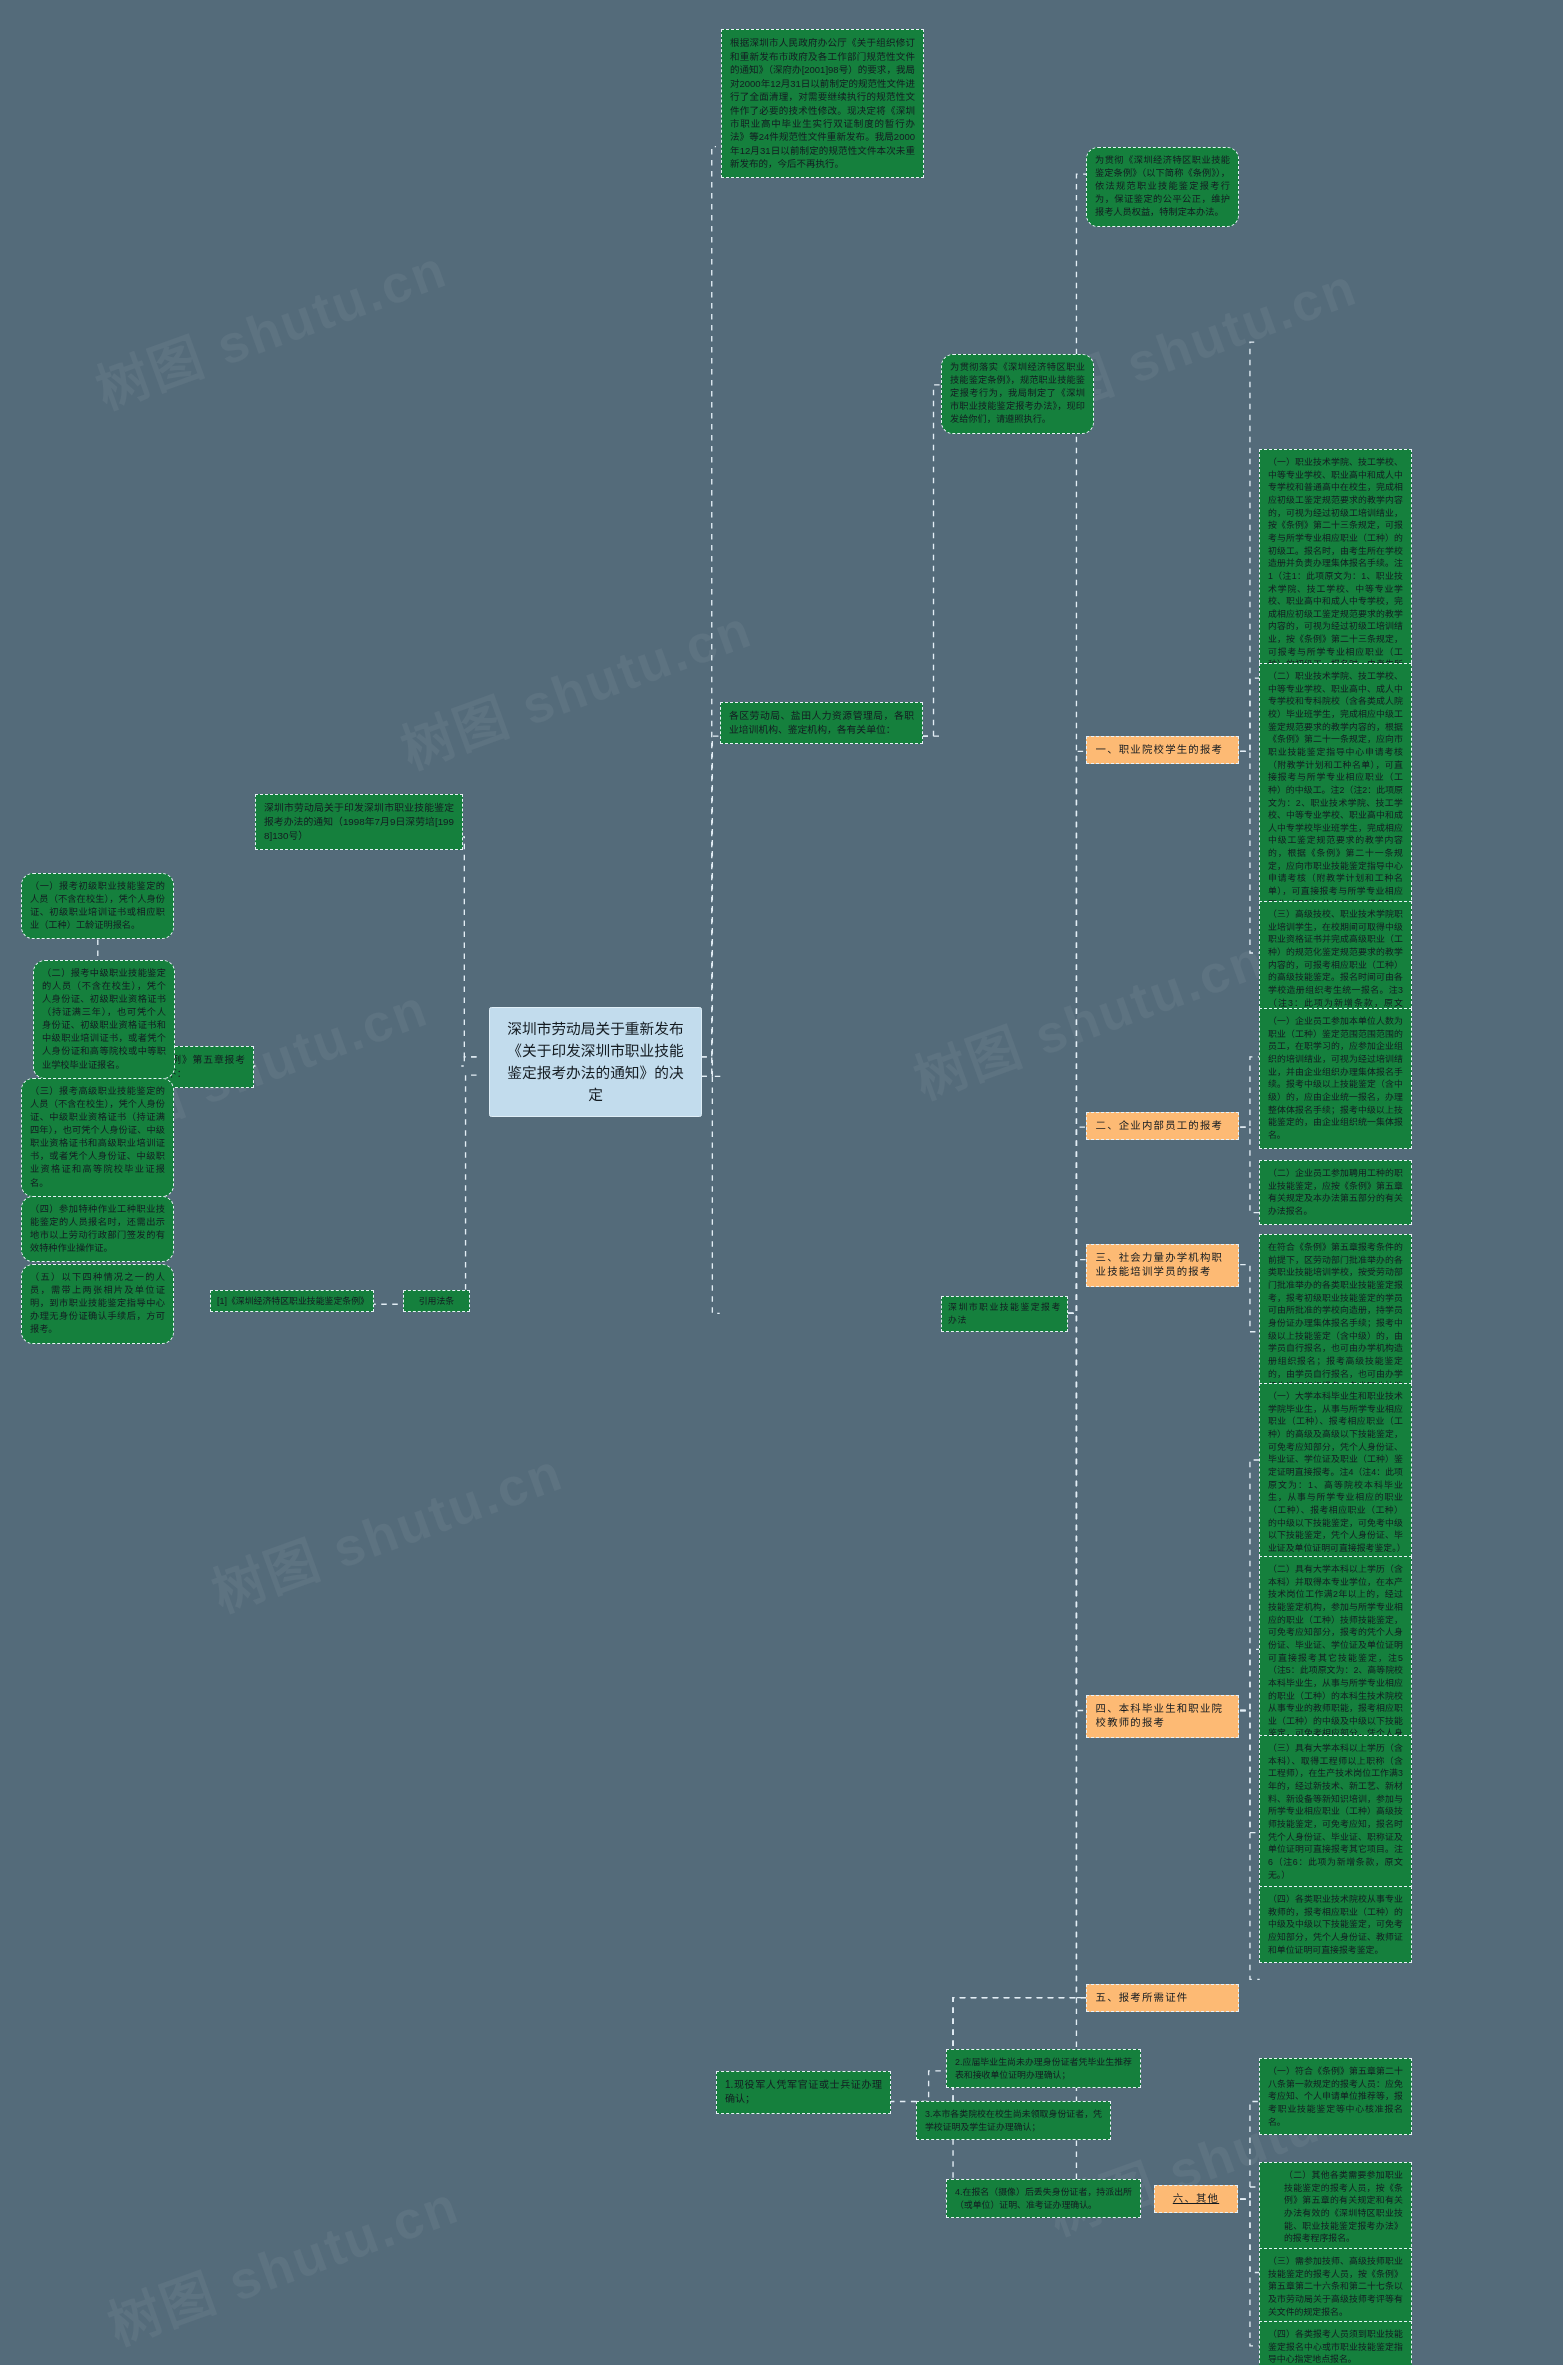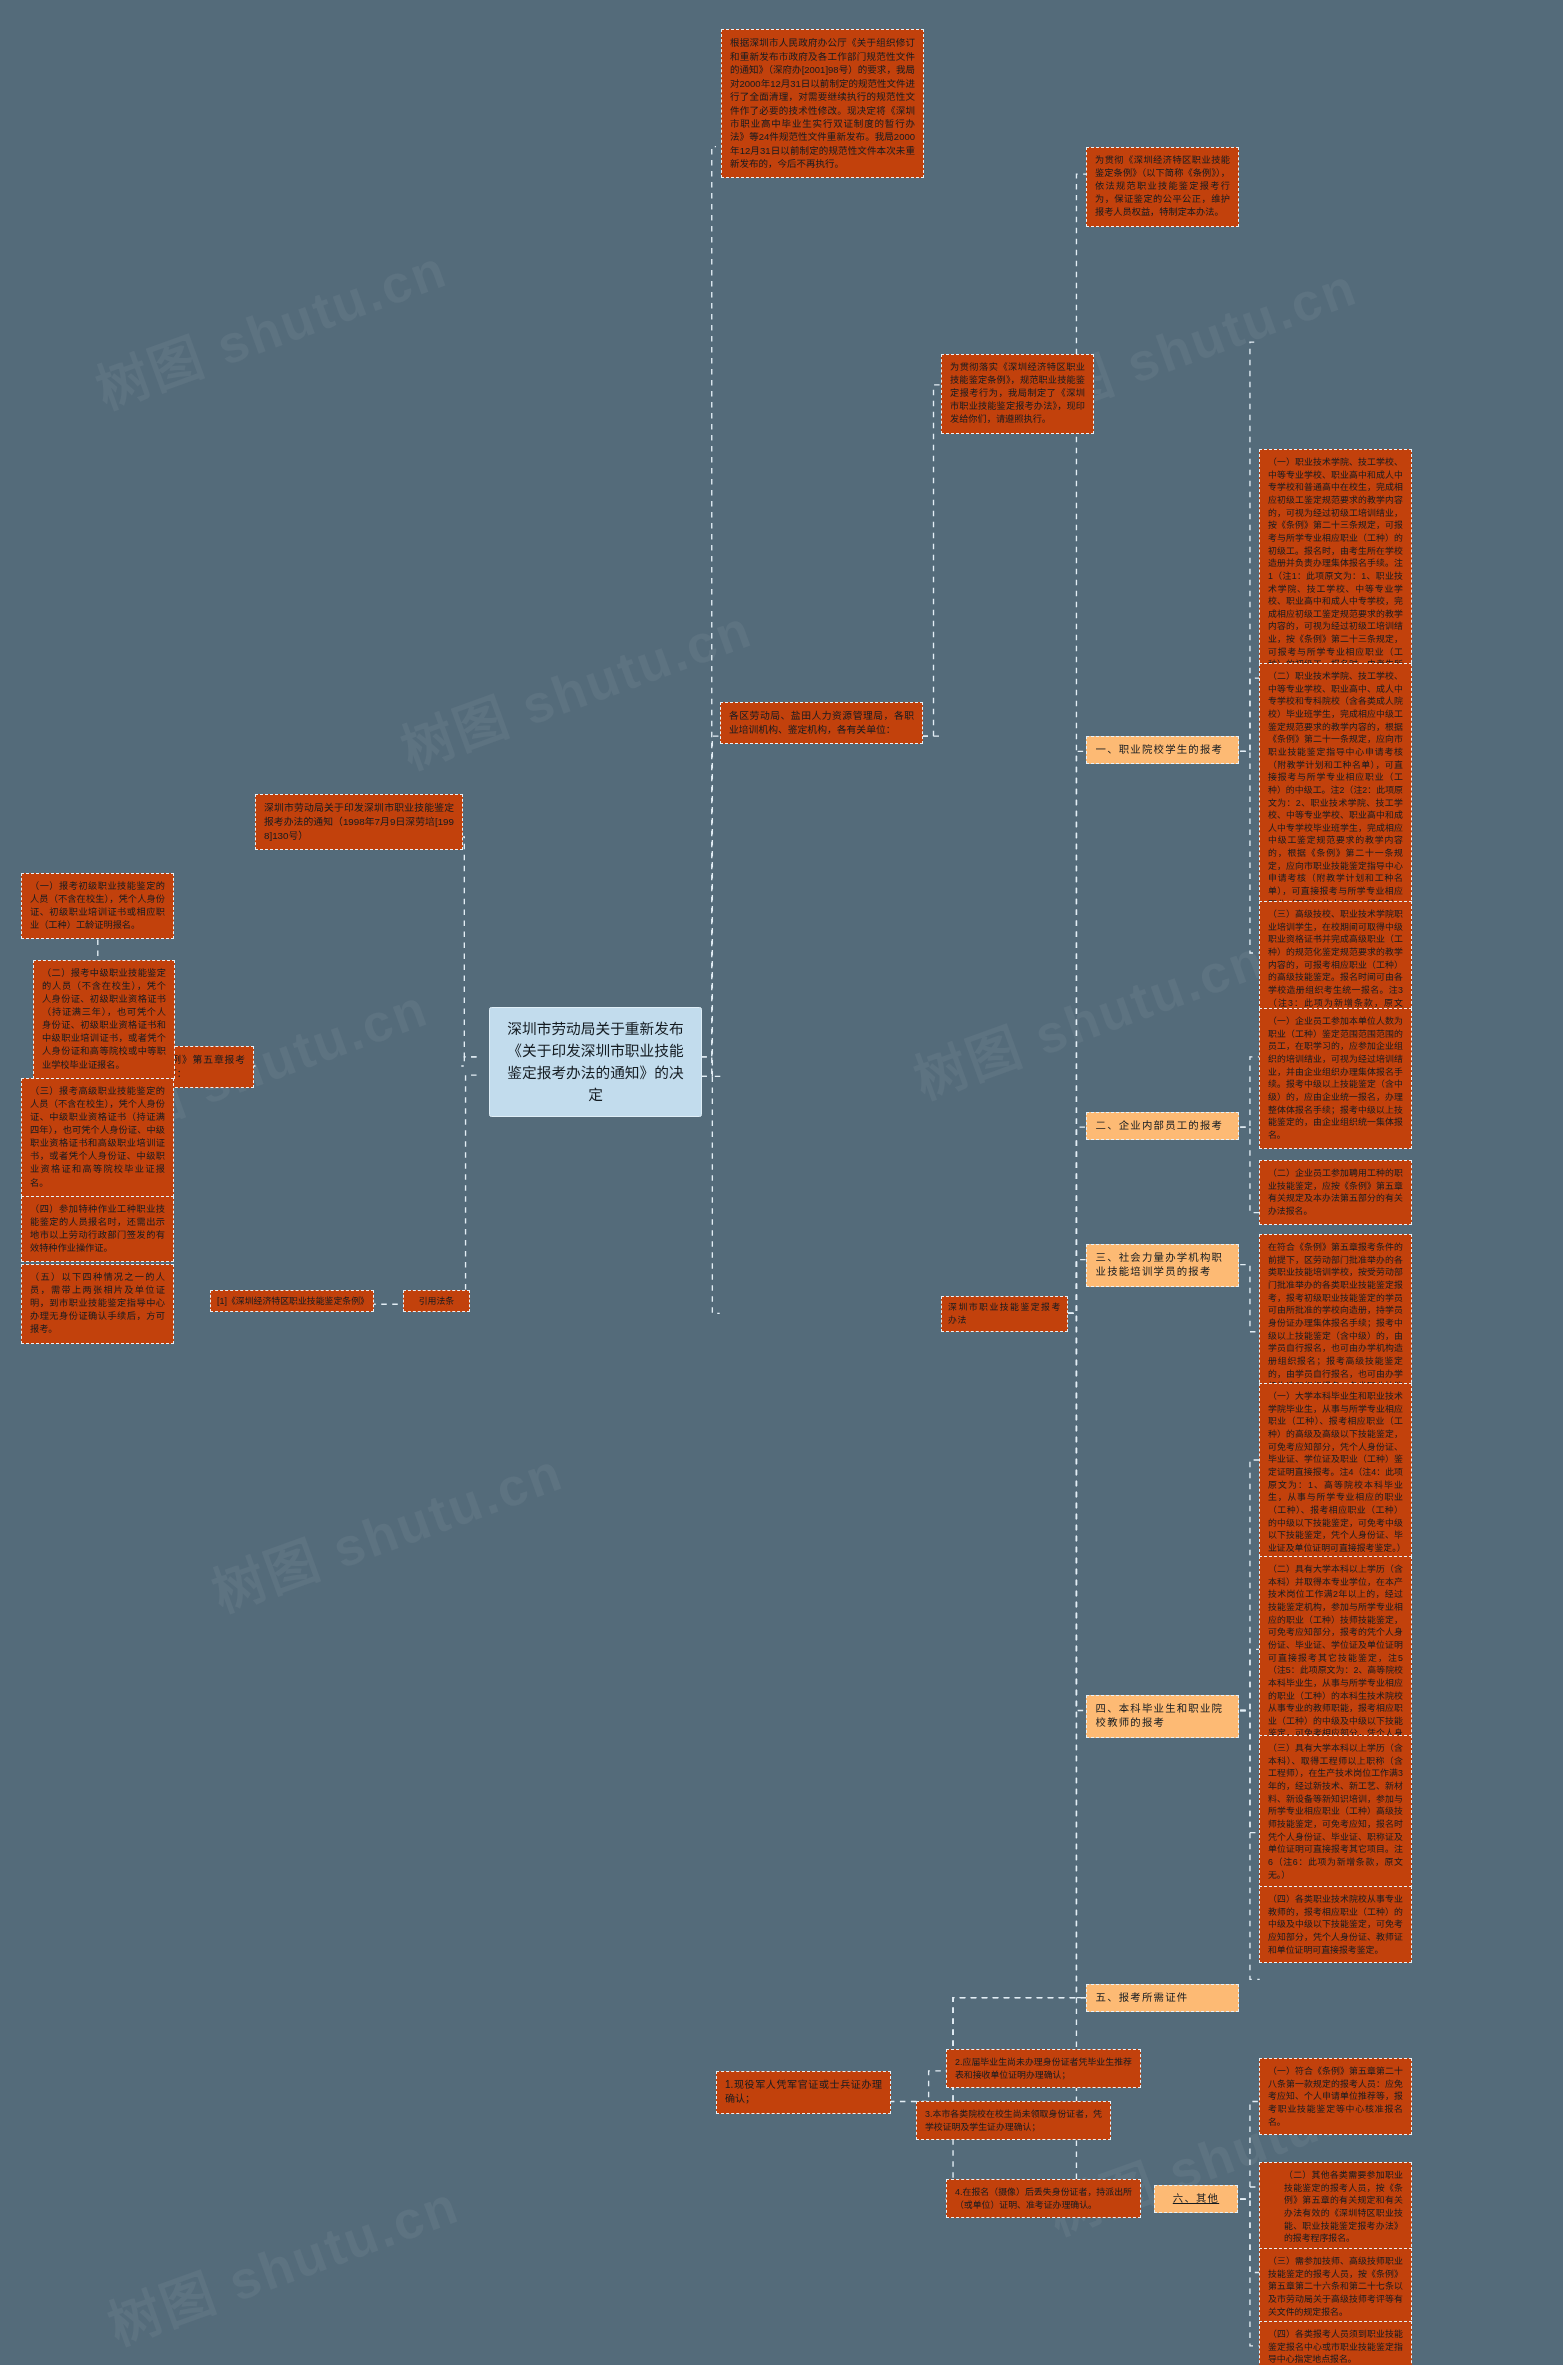--- a/index.html
+++ b/index.html
@@ -22,21 +22,21 @@
     user-select:none;
     letter-spacing:2.4px;
   }
   
   #wires{position:absolute;left:0;top:0;width:1564px;height:2366px;pointer-events:none;}
 
   
   .node{
     position:absolute;
     box-sizing:border-box;
-    background:#c2410c;
+    background:#15803d;
     border:1.2px dashed #e8f1f7;
     padding:6.1px 8px;
     line-height:1.42;
     font-size:9.5px;
     color:#141b21;
     word-break:break-all;
     text-align:justify;
   }
   .node.center{
     background:#c2dced;
@@ -48,21 +48,21 @@
     padding:9.8px 11px;
     font-weight:400;
   }
   .node.cat{
     font-size:10.4px;
     background:#fdba74;
     padding:5.5px 8.6px;
     letter-spacing:1.2px;
     text-align:left;
   }
-  .node.small{font-size:9.2px;}
+  .node.small{font-size:9.2px;border-radius:12px;}
   .node.tiny{font-size:8.9px;}
 </style>
 </head>
 <body>
 
 <div class="wm" style="left:86px;top:287px;">树图 shutu.cn</div>
 <div class="wm" style="left:391px;top:647px;">树图 shutu.cn</div>
 <div class="wm" style="left:67px;top:1026px;">树图 shutu.cn</div>
 <div class="wm" style="left:202px;top:1490px;">树图 shutu.cn</div>
 <div class="wm" style="left:98px;top:2223px;">树图 shutu.cn</div>

